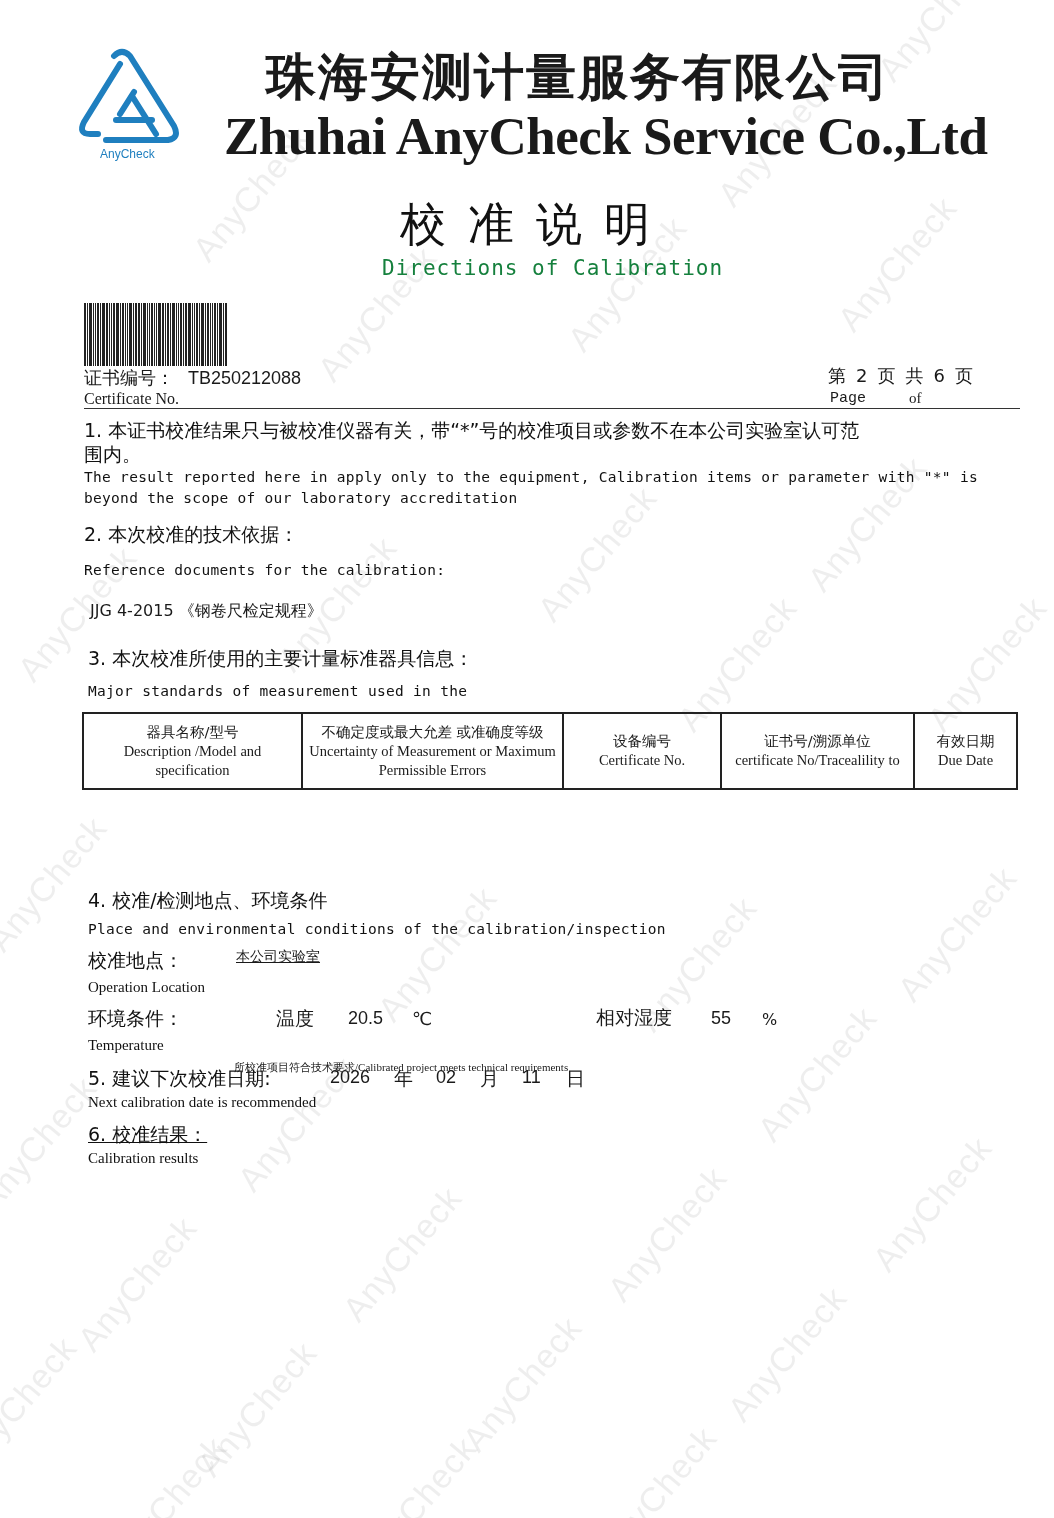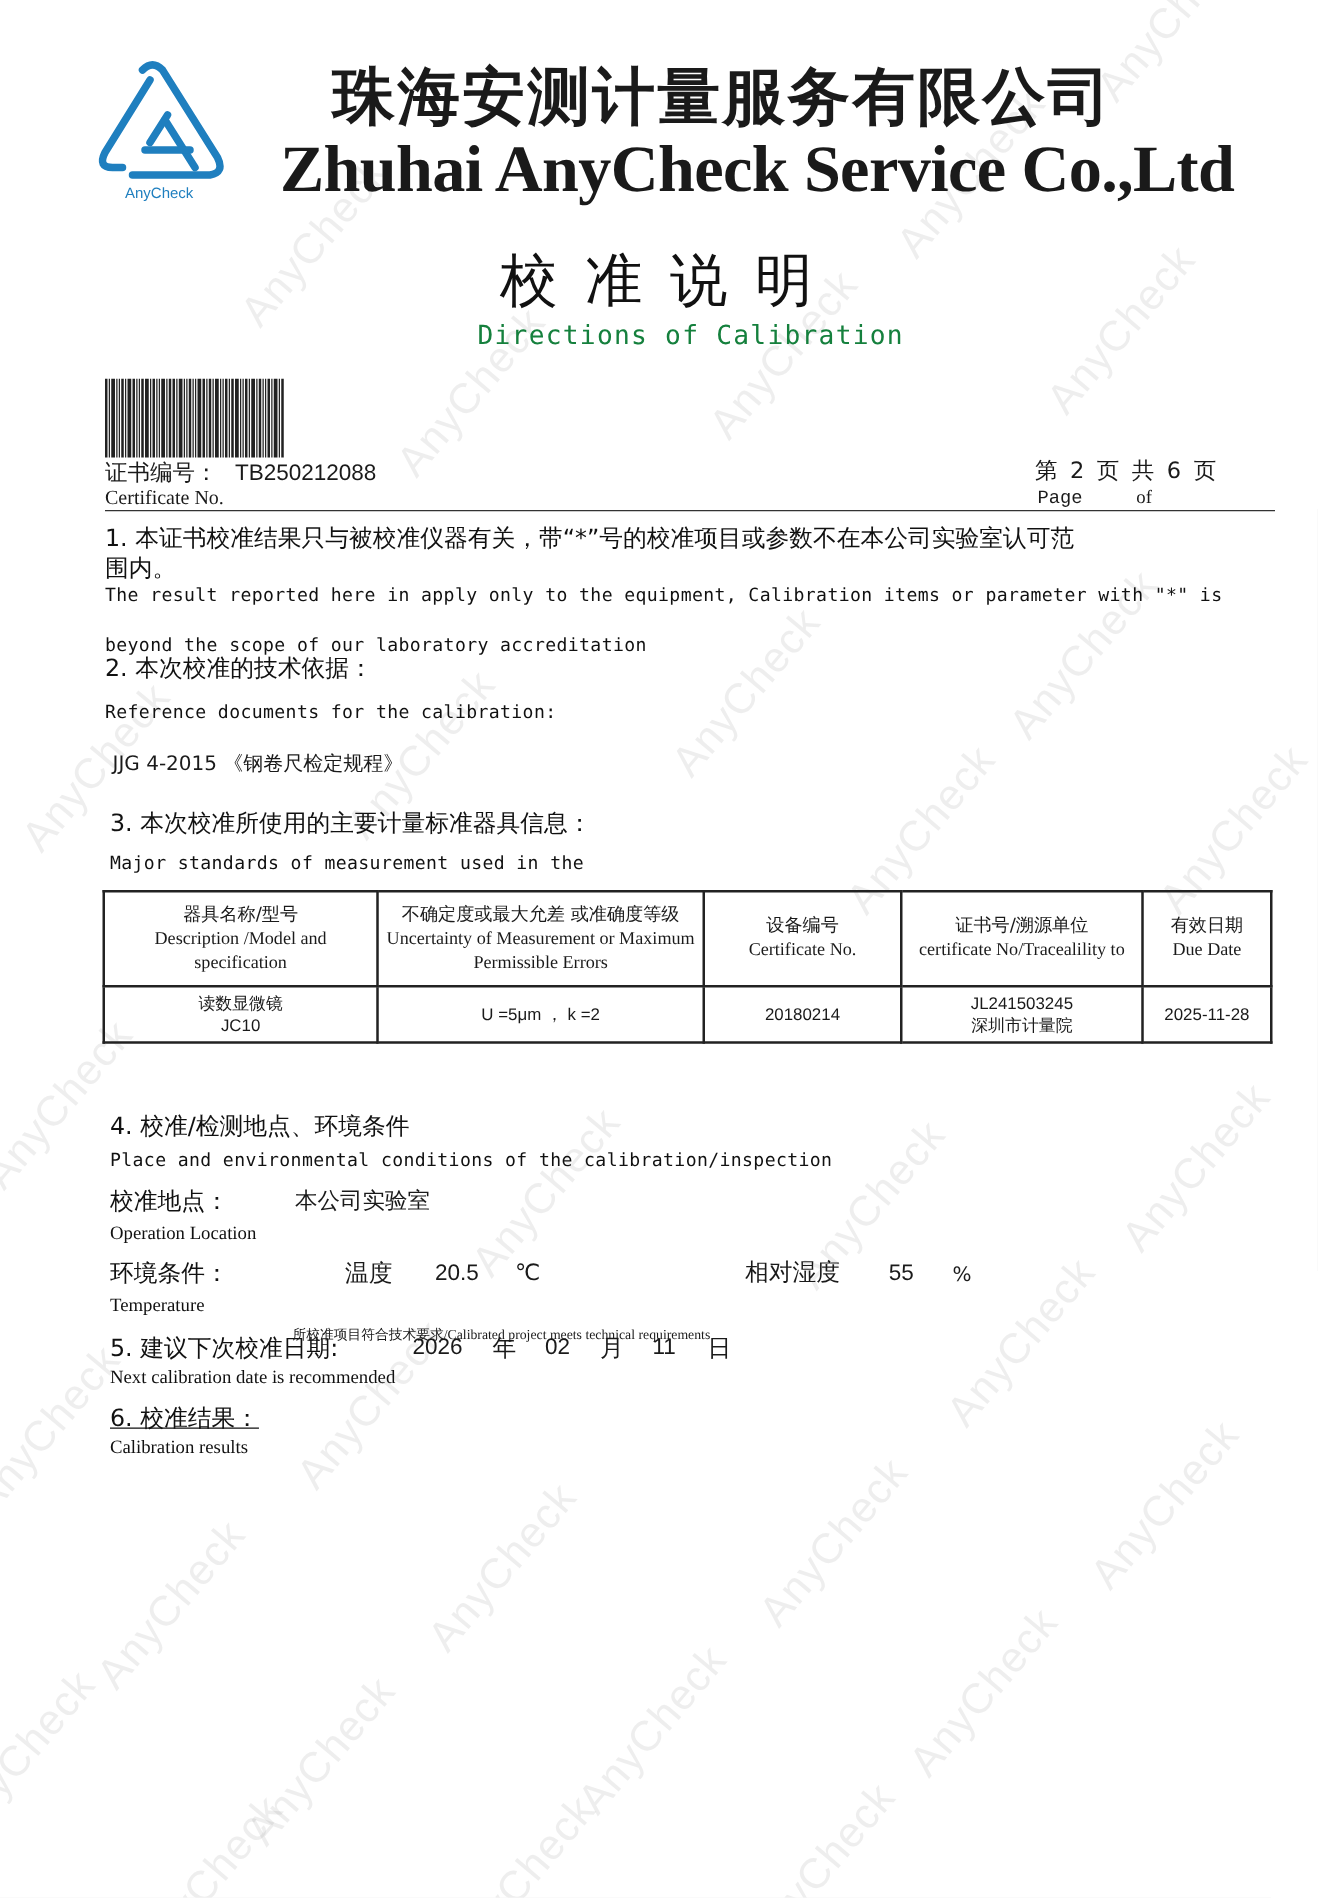--- a/index.html
+++ b/index.html
@@ -165,21 +165,21 @@
     <div class="abs page-no">
       <span>第</span><span class="sp"></span><span>2</span><span class="sp"></span><span>页</span><span class="sp"></span><span>共</span><span class="sp"></span><span>6</span><span class="sp"></span><span>页</span>
     </div>
     <div class="abs page-en-1">Page</div>
     <div class="abs page-en-2">of</div>
     <div class="hr"></div>
 
     <div class="abs cn18" style="left:84px;top:418px;">1. 本证书校准结果只与被校准仪器有关，带“*”号的校准项目或参数不在本公司实验室认可范</div>
     <div class="abs cn18" style="left:84px;top:442px;">围内。</div>
     <div class="abs mono" style="left:84px;top:469px;">The result reported here in apply only to the equipment, Calibration items or parameter with "*" is</div>
-    <div class="abs mono" style="left:84px;top:490px;margin-top:19px;">beyond the scope of our laboratory accreditation</div>
+    <div class="abs mono" style="left:84px;top:490px;">beyond the scope of our laboratory accreditation</div>
 
     <div class="abs cn18" style="left:84px;top:522px;">2. 本次校准的技术依据：</div>
     <div class="abs mono" style="left:84px;top:562px;">Reference documents for the calibration:</div>
     <div class="abs" style="left:90px;top:601px;font-size:16px;">JJG 4-2015 《钢卷尺检定规程》</div>
 
     <div class="abs cn18" style="left:88px;top:646px;">3. 本次校准所使用的主要计量标准器具信息：</div>
     <div class="abs mono" style="left:88px;top:683px;">Major standards of measurement used in the</div>
 
     <table class="std">
       <colgroup>
@@ -207,40 +207,27 @@
               <span class="cn">证书号/溯源单位</span>
               <span class="en">certificate No/Tracealility to</span>
             </th>
           <th>
               <span class="cn">有效日期</span>
               <span class="en">Due Date</span>
             </th>
         </tr>
       </thead>
       <tbody>
-        <tr>
-          <td>
-              <span class="line">读数显微镜</span>
-              <span class="line">JC10</span>
-            </td>
-          <td>U =5μm ，  k =2</td>
-          <td>20180214</td>
-          <td>
-              <span class="line">JL241503245</span>
-              <span class="line">深圳市计量院</span>
-            </td>
-          <td>2025-11-28</td>
-        </tr>
       </tbody>
     </table>
 
     <div class="abs cn18" style="left:88px;top:888px;">4. 校准/检测地点、环境条件</div>
     <div class="abs mono" style="left:88px;top:921px;">Place and environmental conditions of the calibration/inspection</div>
     <div class="abs cn18" style="left:88px;top:948px;">校准地点：</div>
-    <div class="abs" style="left:236px;top:948px;font-size:18px;">本公司实验室</div>
+    <div class="abs" style="left:236px;top:948px;font-size:14px;text-decoration:underline;">本公司实验室</div>
     <div class="abs serif-sm" style="left:88px;top:979px;">Operation Location</div>
     <div class="abs cn18" style="left:88px;top:1006px;text-align:center;">环境条件：</div>
     <div class="abs" style="left:276px;top:1006px;font-size:19px;">温度</div>
     <div class="abs" style="left:348px;top:1008px;font-size:18px;font-family:'Liberation Sans',sans-serif;">20.5</div>
     <div class="abs" style="left:412px;top:1008px;font-size:18px;">℃</div>
     <div class="abs" style="left:596px;top:1005px;font-size:19px;">相对湿度</div>
     <div class="abs" style="left:711px;top:1008px;font-size:18px;font-family:'Liberation Sans',sans-serif;">55</div>
     <div class="abs" style="left:762px;top:1010px;font-size:16px;">%</div>
     <div class="abs serif-sm" style="left:88px;top:1037px;">Temperature</div>
 

